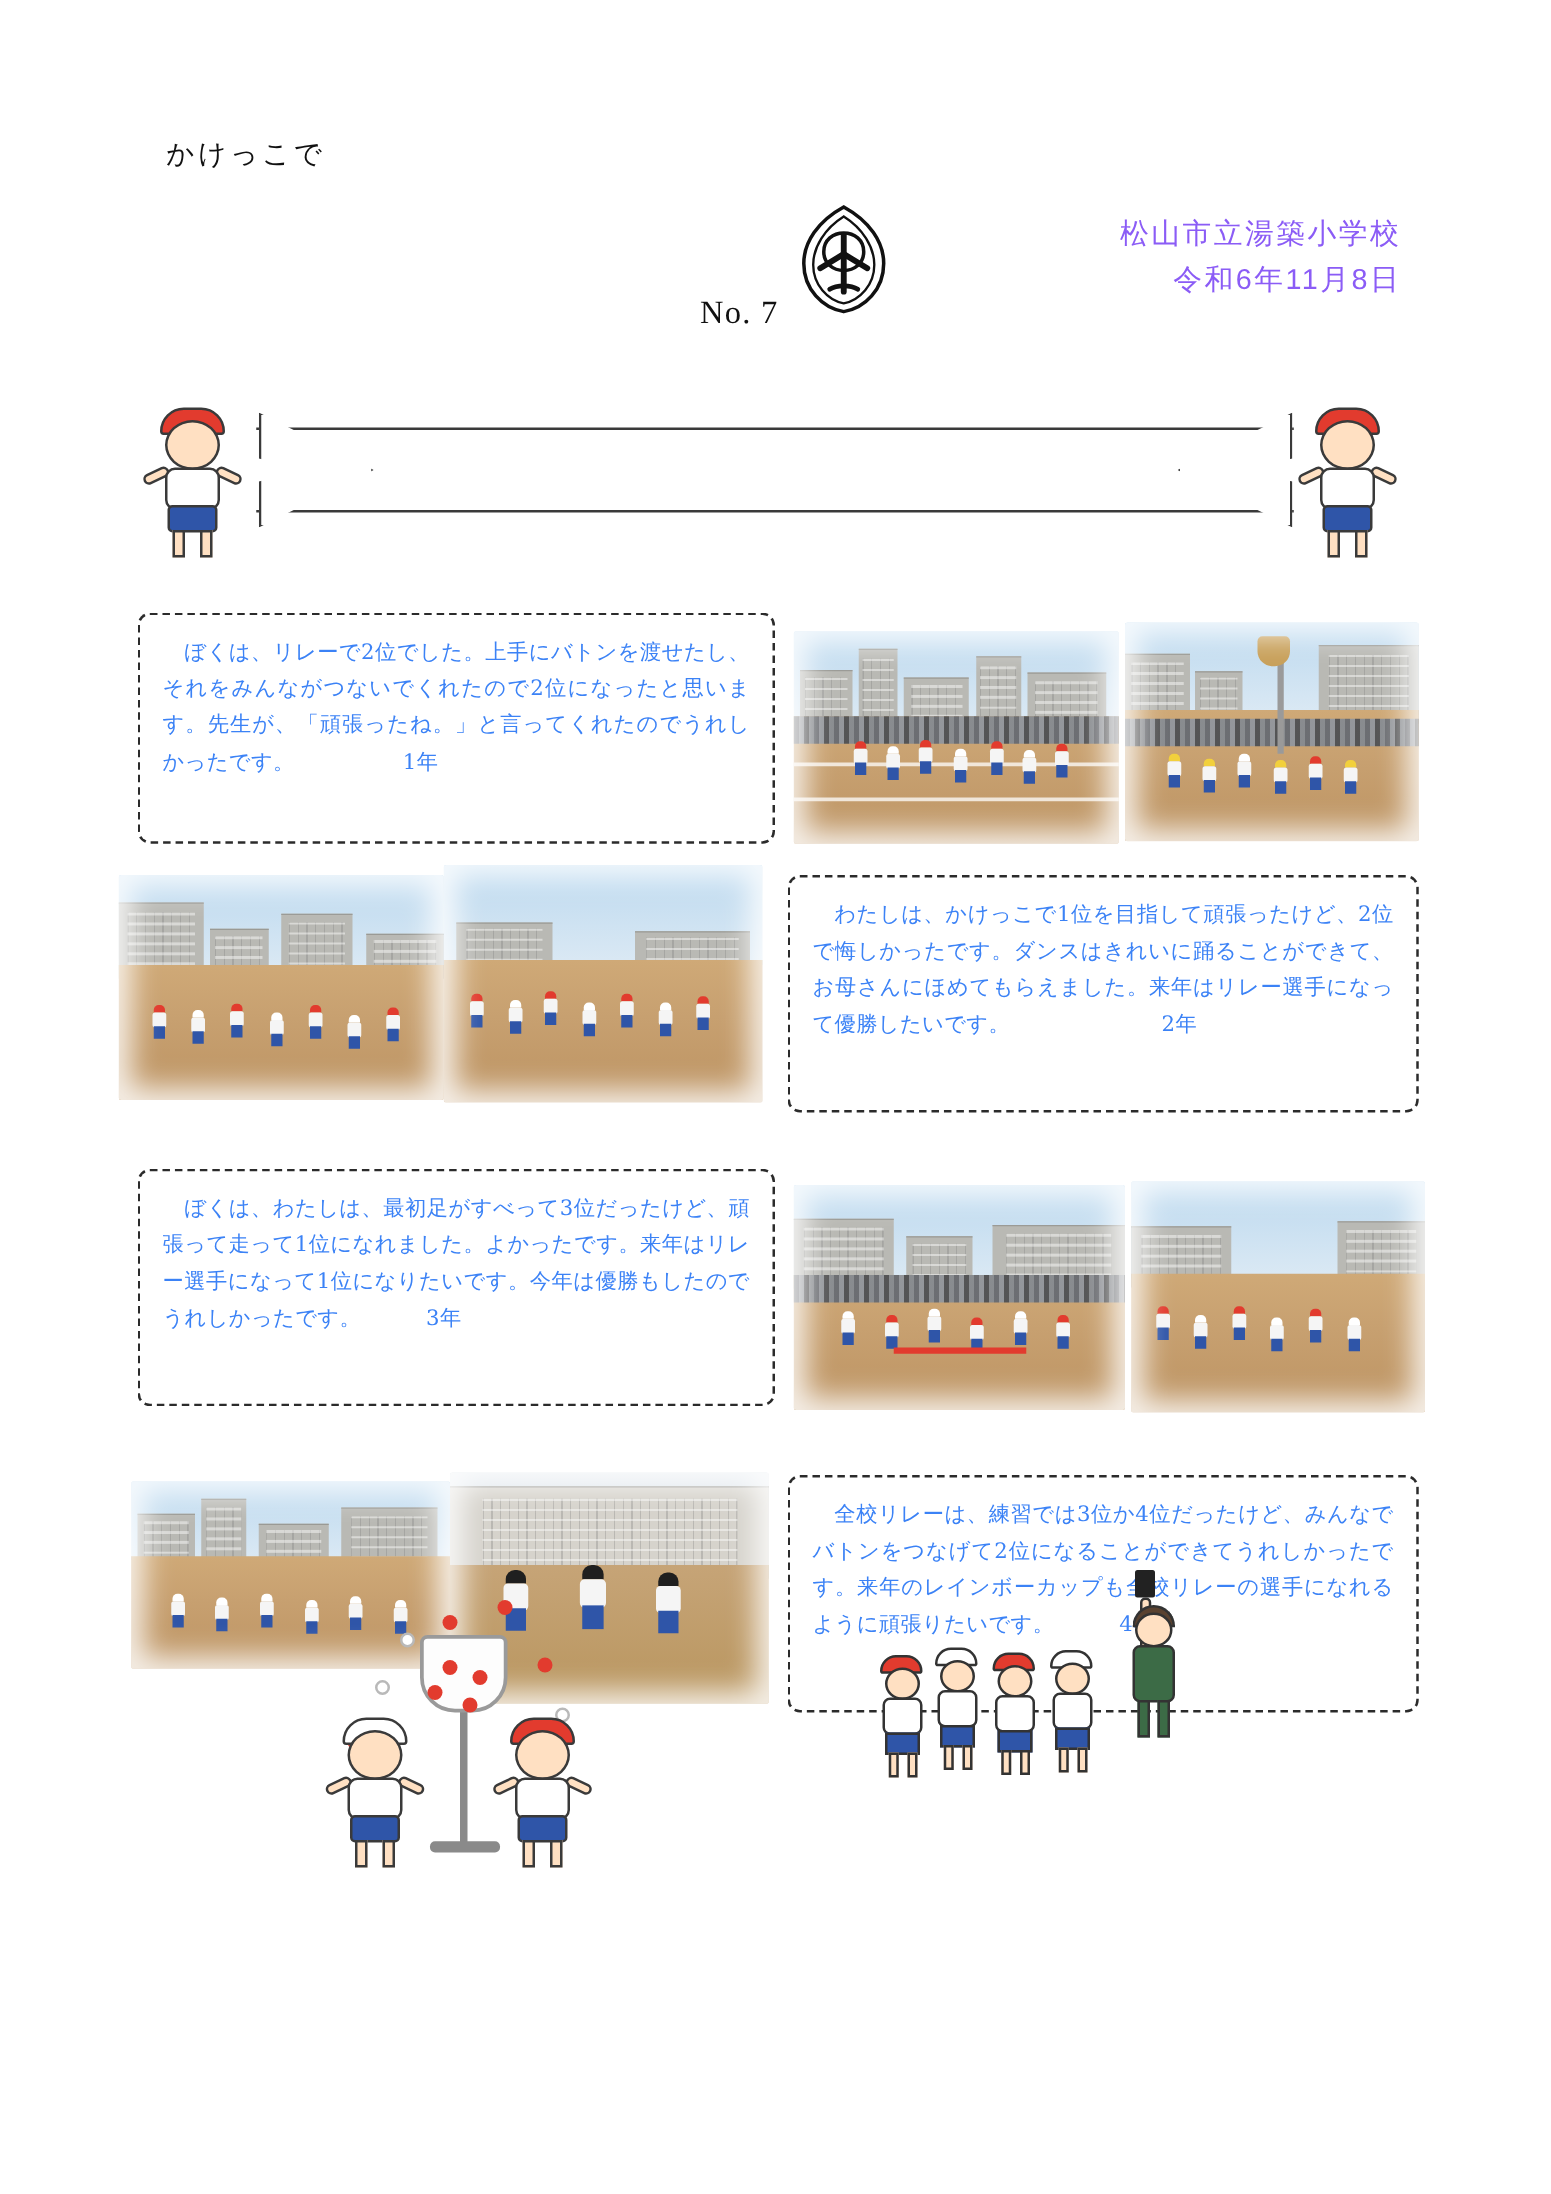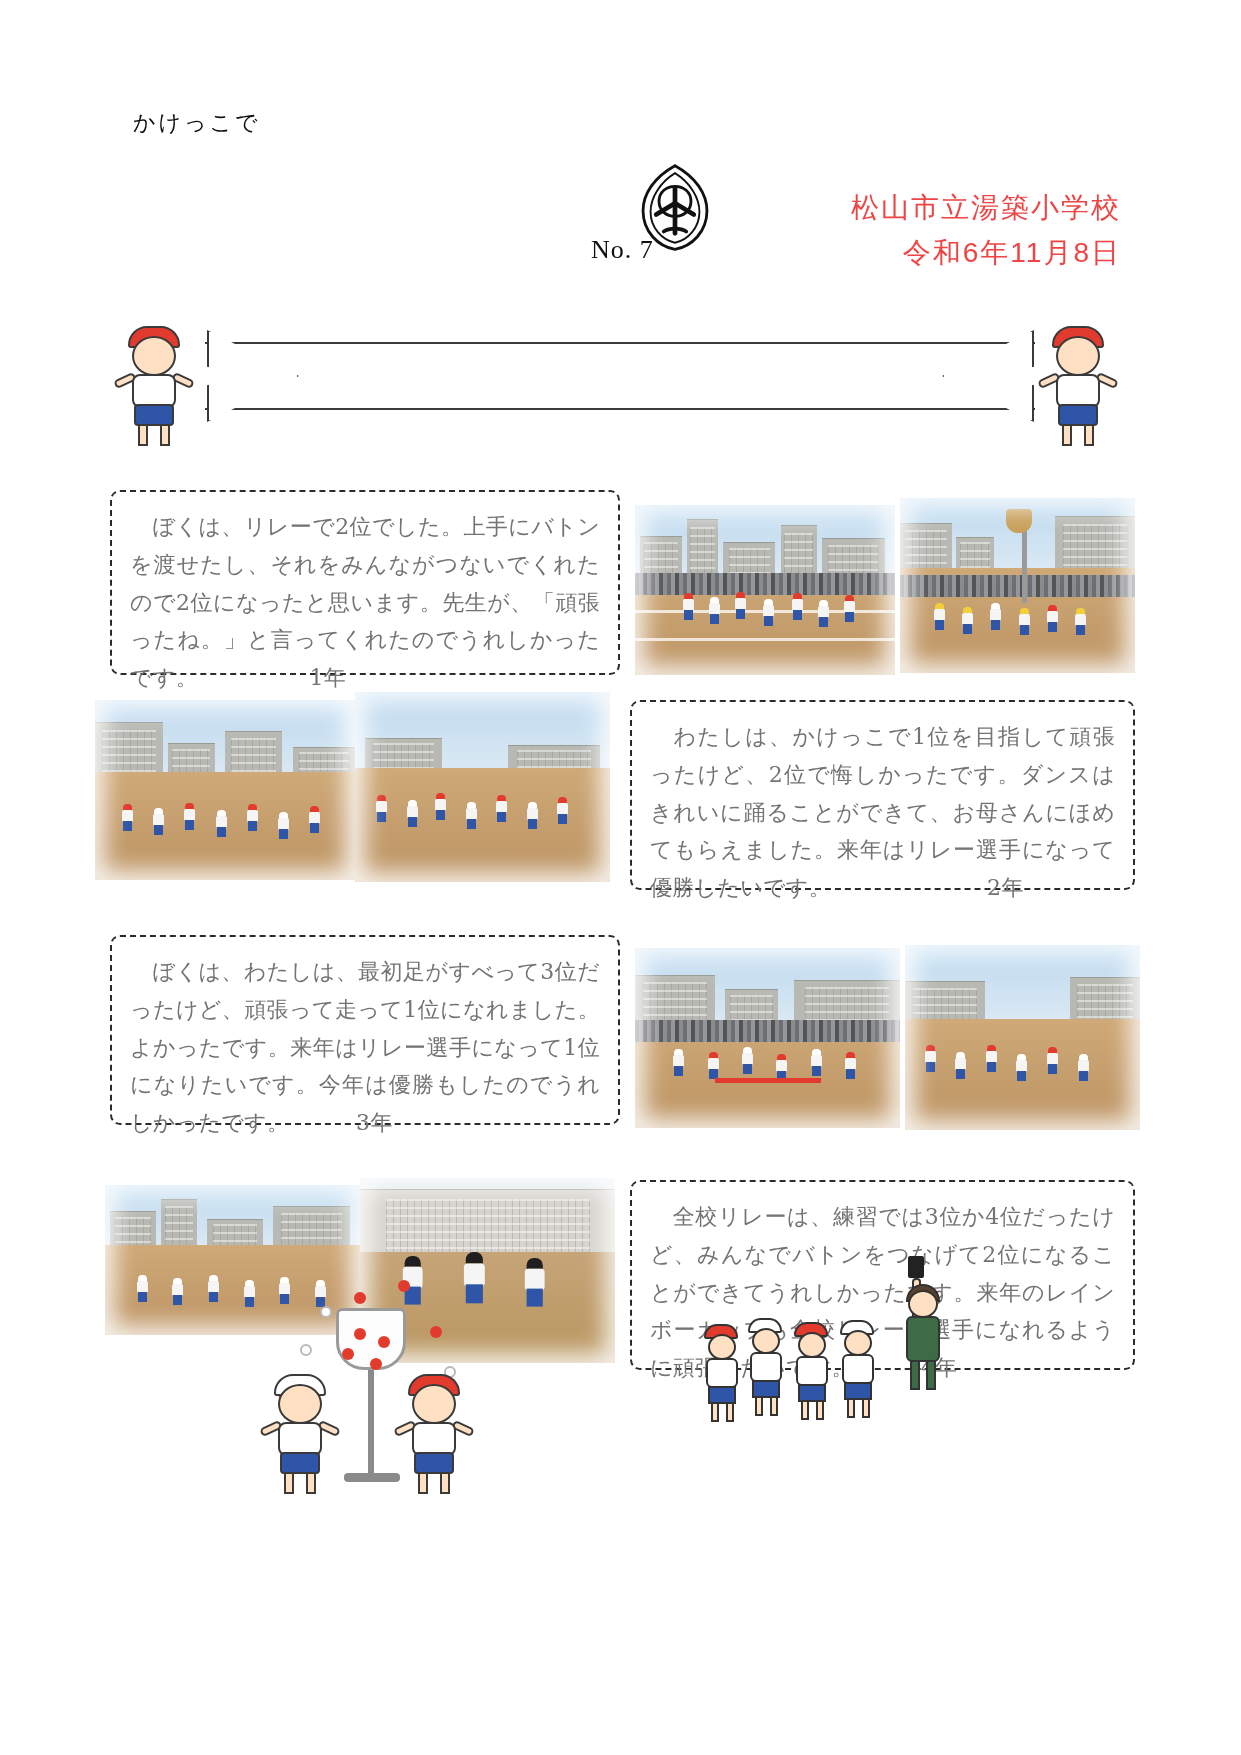--- a/index.html
+++ b/index.html
@@ -37,40 +37,40 @@
     left: 128px; top: 150px;
     font-family: "DejaVu Serif", "Liberation Serif", serif;
     font-size: 86px;
     font-weight: 400;
     letter-spacing: 14px;
     color: #0d0d0d;
     line-height: 1;
   }
   #issue-number {
     position: absolute;
-    left: 591px; top: 235px;
+    left: 560px; top: 235px;
     font-family: "Liberation Serif", serif;
     font-size: 26px;
     letter-spacing: 1px;
     color: #111;
   }
   #school-crest {
     position: absolute;
     left: 628px; top: 160px;
     width: 94px; height: 94px;
   }
   #school-info {
     position: absolute;
-    right: 120px; top: 186px;
+    right: 120px; top: 168px;
     text-align: right;
     font-family: "Liberation Sans", "DejaVu Sans", sans-serif;
-    font-size: 28px;
+    font-size: 23px;
     letter-spacing: 2px;
     line-height: 1.6;
-    color: #ef4444;
+    color: #8b5cf6;
   }
 
   
   #banner-wrap {
     position: absolute;
     left: 0; top: 310px;
     width: 1241px;
     height: 130px;
   }
   .ribbon-band {
@@ -153,25 +153,25 @@
   
   .comment-box {
     position: absolute;
     border: 2px dashed #2b2b2b;
     border-radius: 10px;
     background: #ffffff;
     padding: 16px 18px 14px 18px;
   }
   .comment-text {
     font-family: "DejaVu Serif", "Liberation Serif", serif;
-    font-size: 22px;
+    font-size: 17px;
     line-height: 1.72;
     letter-spacing: 0.3px;
     text-align: justify;
-    color: #737373;
+    color: #3b82f6;
     white-space: pre-wrap;
   }
 
   
   .photo {
     position: absolute;
     overflow: hidden;
     border-radius: 2px;
     box-shadow: 0 0 10px rgba(255,255,255,0.9) inset;
   }

